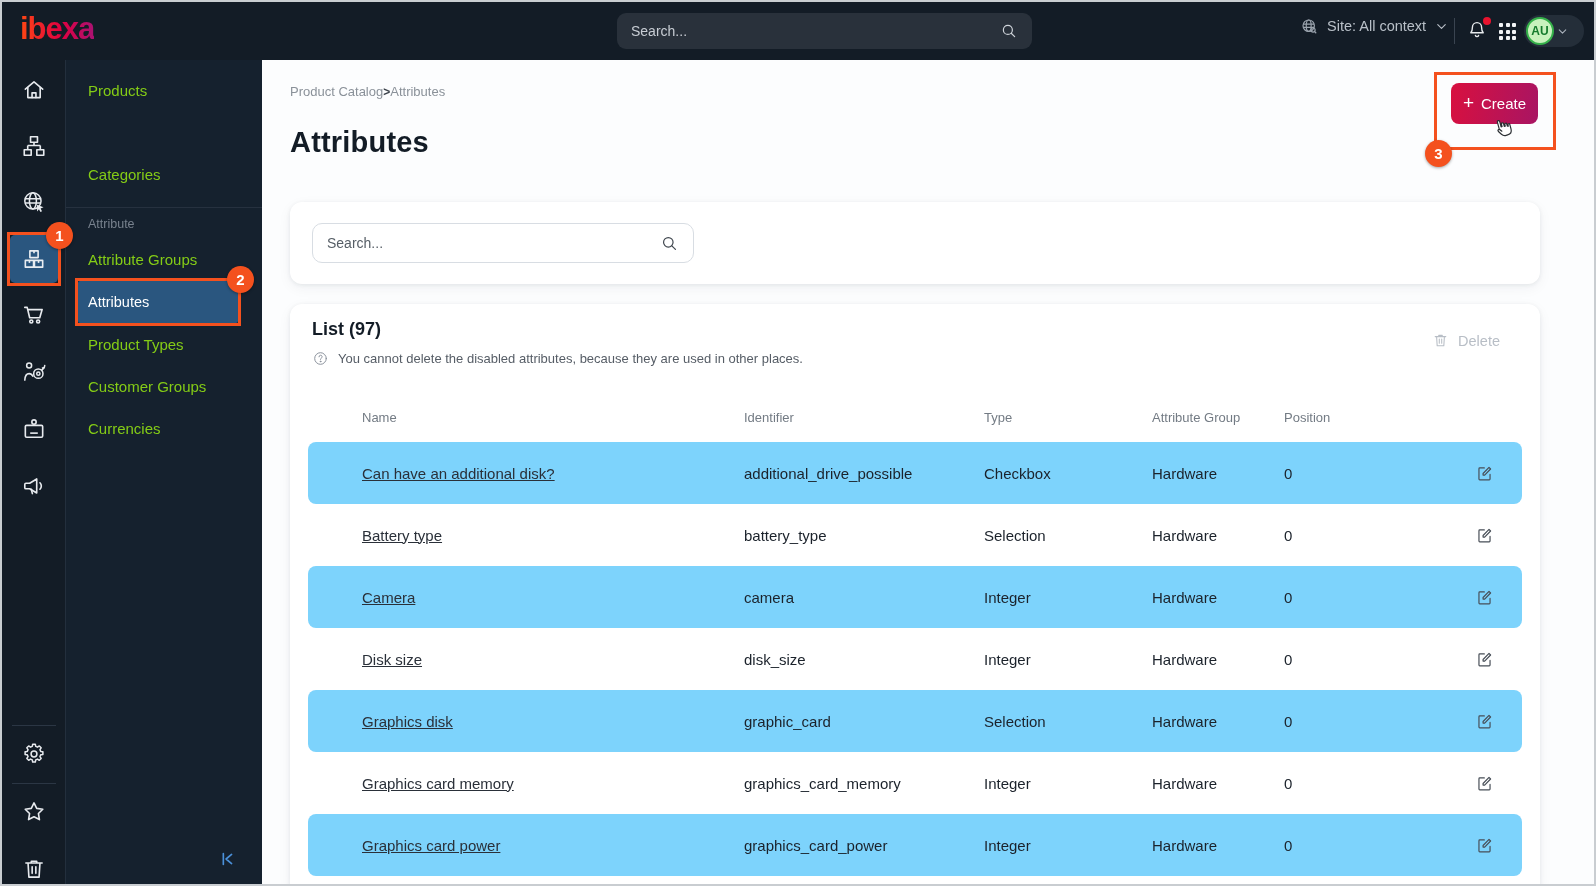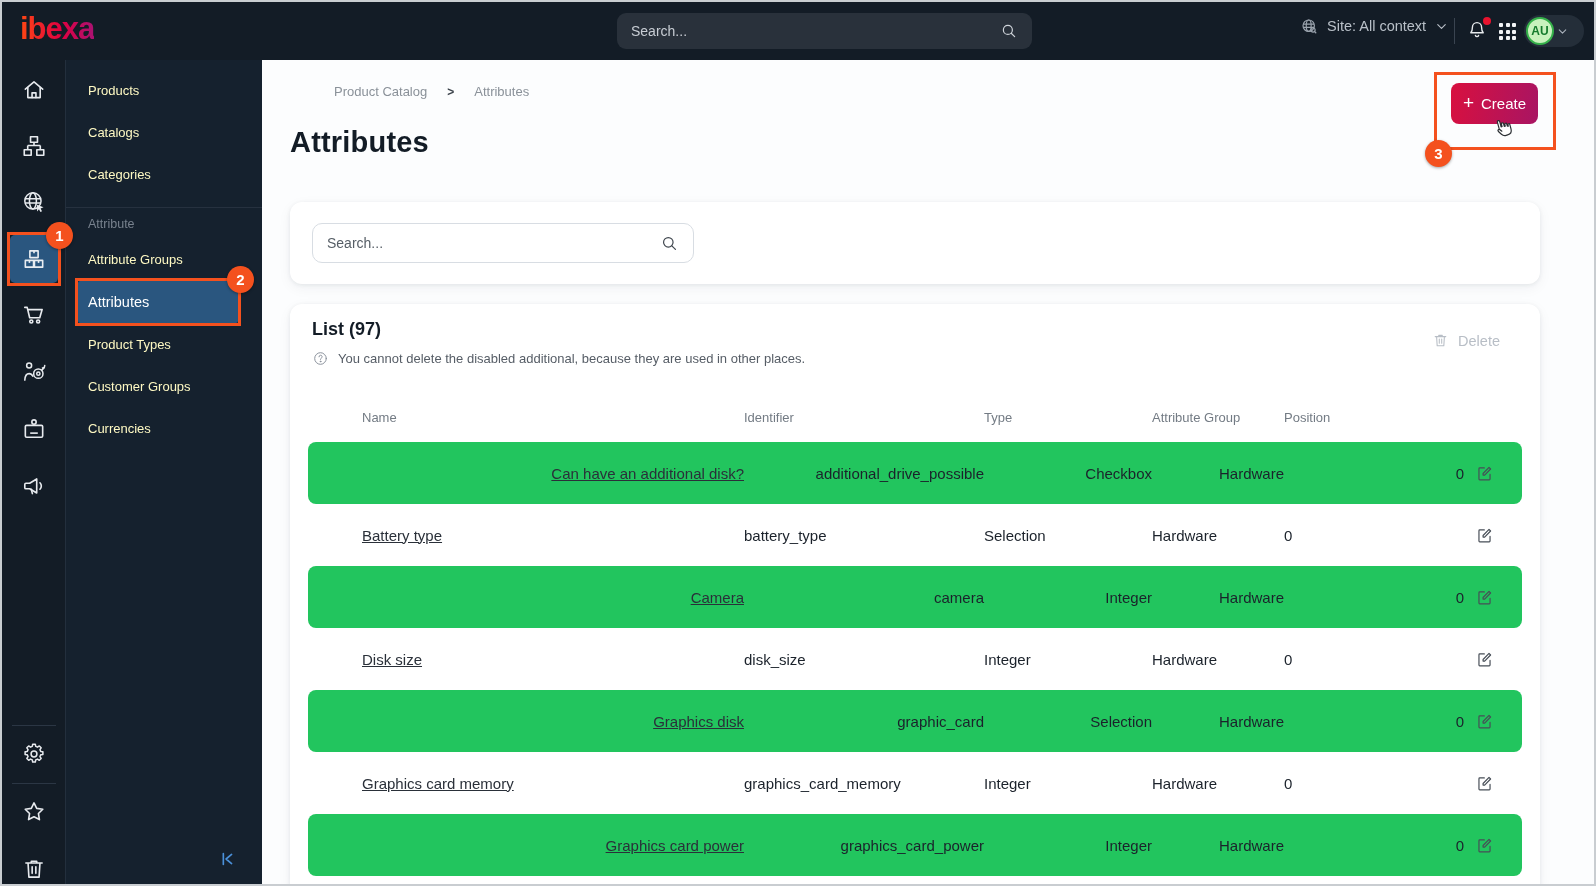--- a/index.html
+++ b/index.html
@@ -32,37 +32,37 @@
   .rail-item { position: absolute; left: 0; width: 64px; height: 52px; display: flex; align-items: center;
                justify-content: center; color: #e7eaee; cursor: pointer; }
   .rail-item svg { width: 26px; height: 26px; }
   .rail-active-bg { position: absolute; left: 8px; top: 175px; width: 48px; height: 48px; background: #2a567f; border-radius: 5px; }
   .rail-annot { position: absolute; left: 5px; top: 172px; width: 54px; height: 54px; border: 3px solid #f4511e; z-index: 12; }
   .rail-divider { position: absolute; left: 10px; width: 44px; height: 1px; background: #2b3644; }
 
   
   .sidebar { position: absolute; left: 64px; top: 58px; width: 196px; height: 828px; background: #15212e; z-index: 9; overflow: visible; }
   .side-item { position: absolute; left: 0; width: 196px; height: 42px; display: flex; align-items: center;
-               padding-left: 22px; color: #fef9c3; font-size: 13px; cursor: pointer; }
+               padding-left: 22px; color: #84cc16; font-size: 15px; cursor: pointer; }
   .side-divider { position: absolute; left: 0; top: 147px; width: 196px; height: 1px; background: #26313f; }
   .side-section { position: absolute; left: 22px; top: 157px; font-size: 12.5px; color: #78828e; }
   .side-active-bg { position: absolute; left: 12px; top: 221px; width: 160px; height: 42px; background: #2a567f; border-radius: 2px; }
   .side-annot { position: absolute; left: 9px; top: 218px; width: 166px; height: 48px; border: 3px solid #f4511e; z-index: 12; }
   .side-active-label { position: absolute; left: 22px; top: 221px; height: 42px; display: flex; align-items: center;
                        color: #fff; font-size: 14.5px; z-index: 13; }
   .collapse-btn { position: absolute; left: 150px; top: 788px; width: 22px; height: 22px; color: #4a90d9; cursor: pointer; }
 
   
   .step-badge { position: absolute; width: 27px; height: 27px; border-radius: 50%; background: #f4511e; color: #fff;
                 font-size: 15px; font-weight: bold; display: flex; align-items: center; justify-content: center;
                 z-index: 30; box-shadow: 0 1px 3px rgba(0,0,0,.35); }
 
   
   .main { position: absolute; left: 260px; top: 58px; width: 1336px; height: 828px; background: #fcfdfe; }
-  .breadcrumb { position: absolute; left: 28px; top: 24px; font-size: 13px; color: #8a9199; display: flex; gap: 20px; align-items: center; margin-left: 44px; }
+  .breadcrumb { position: absolute; left: 28px; top: 24px; font-size: 13px; color: #8a9199; display: flex; gap: 0; align-items: center; }
   .breadcrumb .sep { color: #3c434b; font-weight: bold; font-size: 12px; }
   .page-title { position: absolute; left: 28px; top: 66px; font-size: 29px; font-weight: bold; color: #131c26; letter-spacing: .2px; }
 
   .create-annot { position: absolute; left: 1172px; top: 12px; width: 122px; height: 78px; border: 3px solid #f4511e; z-index: 15; }
   .create-btn { position: absolute; left: 1189px; top: 23px; width: 87px; height: 41px; border-radius: 8px; border: none;
                 background: linear-gradient(100deg, #d8103f 0%, #a81563 100%); color: #fff; font-size: 15px;
                 font-family: inherit; display: flex; align-items: center; justify-content: center; gap: 7px; cursor: pointer; }
   .create-btn .plus { font-size: 19px; font-weight: 400; margin-top: -2px; }
   .hand-cursor { position: absolute; left: 1228px; top: 57px; width: 24px; height: 24px; z-index: 16; }
 
@@ -77,21 +77,21 @@
   .list-title { position: absolute; left: 22px; top: 15px; font-size: 18px; font-weight: bold; color: #131c26; }
   .list-info { position: absolute; left: 22px; top: 46px; display: flex; align-items: center; gap: 9px; color: #565d66; font-size: 13px; }
   .list-info svg { color: #8a919b; }
   .delete-btn { position: absolute; right: 40px; top: 28px; display: flex; align-items: center; gap: 9px;
                 color: #b8bec6; font-size: 14.5px; cursor: default; }
 
   .tbl-grid { display: grid; grid-template-columns: 36px 382px 240px 168px 132px 180px 40px; align-items: center; padding: 0 18px; }
   .tbl-head { position: absolute; left: 18px; top: 96px; width: 1214px; height: 34px; color: #737b84; font-size: 13px; }
   .tbl-body { position: absolute; left: 18px; top: 138px; width: 1214px; }
   .tbl-row { height: 62px; border-radius: 8px; font-size: 15px; color: #1b222b; }
-  .tbl-row.striped { background: #22c55e; text-align: right; }
+  .tbl-row.striped { background: #7dd3fc; }
   .tbl-row a { color: #2a3039; text-decoration: underline; cursor: pointer; }
   .checkbox { width: 16px; height: 16px; border-radius: 3px; background: #e7ebf0; cursor: pointer; }
   .tbl-head .checkbox { background: #eceff3; }
   .edit-cell { display: flex; justify-content: center; color: #474e57; cursor: pointer; }
 
   svg { display: block; }
 </style>
 </head>
 <body>
 
@@ -237,21 +237,20 @@
           <path d="M10.3 10v6M13.7 10v6"></path>
       </svg>
     </div>
 
     <div class="rail-annot"></div>
     <div class="step-badge" style="left:44px;top:162px">1</div>
   </div>
 
   <div class="sidebar">
     <div class="side-item" style="top:9px">Products</div>
-    <div class="side-item" style="top:51px">Catalogs</div>
     <div class="side-item" style="top:93px">Categories</div>
 
     <div class="side-divider"></div>
     <div class="side-section">Attribute</div>
 
     <div class="side-item" style="top:178px">Attribute Groups</div>
 
     <div class="side-active-bg"></div>
     <div class="side-annot"></div>
     <div class="side-active-label">Attributes</div>
@@ -302,21 +301,21 @@
 
     <div class="card list-card">
       <div class="list-title">List (97)</div>
 
       <div class="list-info">
         <svg viewBox="0 0 24 24" width="17" height="17" fill="none" stroke="currentColor" stroke-width="1.4" stroke-linecap="round">
           <circle cx="12" cy="12" r="8.2"></circle>
             <path d="M9.9 9.6a2.2 2.2 0 1 1 3.1 2c-.8.4-1 .9-1 1.6"></path>
             <circle cx="12" cy="16.2" r="0.6" fill="currentColor"></circle>
         </svg>
-        <span>You cannot delete the disabled additional, because they are used in other places.</span>
+        <span>You cannot delete the disabled attributes, because they are used in other places.</span>
       </div>
 
       <div class="delete-btn">
         <svg viewBox="0 0 24 24" width="17" height="17" fill="none" stroke="currentColor" stroke-width="1.5" stroke-linecap="round" stroke-linejoin="round">
           <path d="M4.5 6.5h15M9.5 6.5V4.8h5v1.7M6.5 6.5l.8 13h9.4l.8-13"></path>
             <path d="M10.3 10v6M13.7 10v6"></path>
         </svg>
         <span>Delete</span>
       </div>
 

